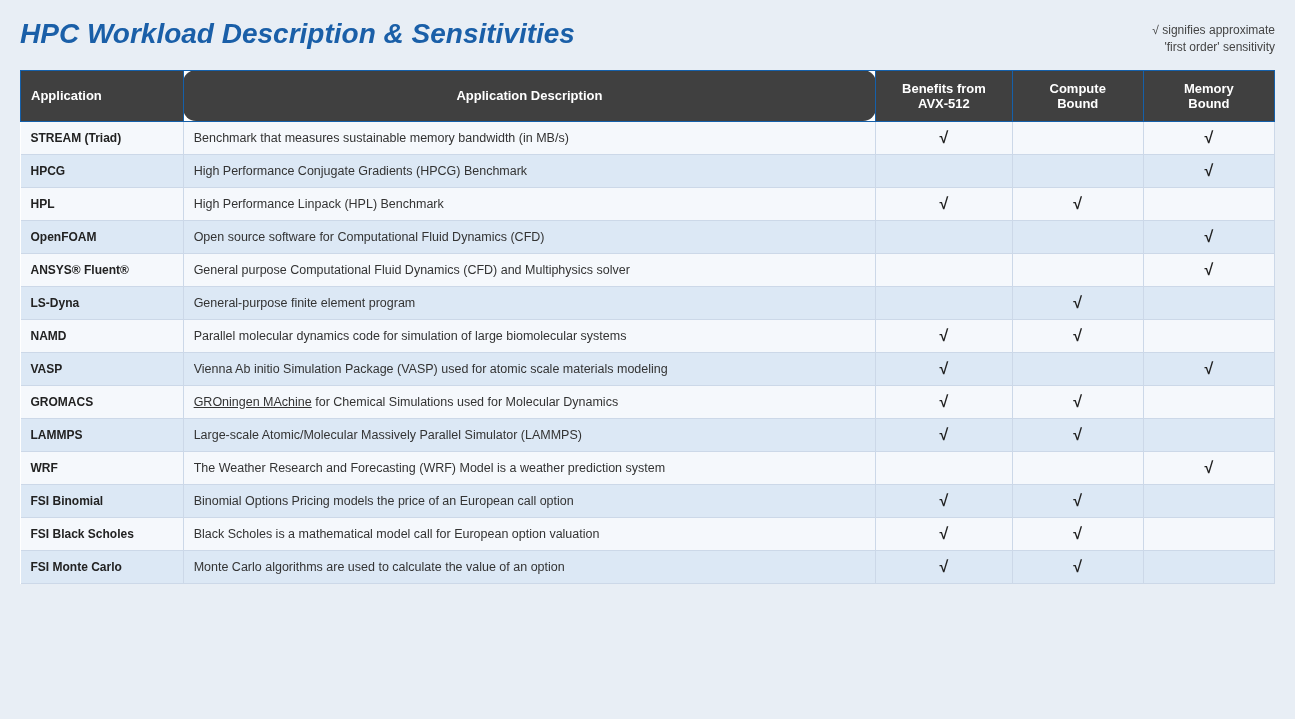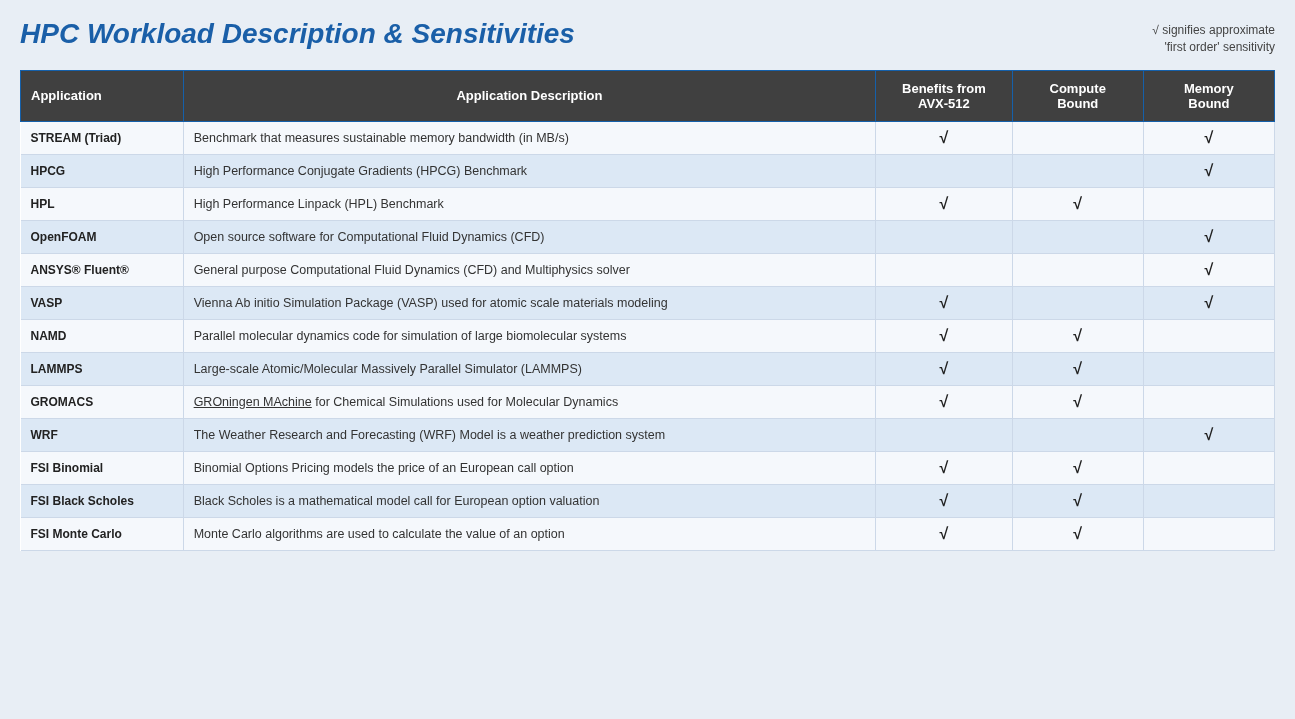--- a/index.html
+++ b/index.html
@@ -43,20 +43,21 @@
       text-align: center;
       border: 1px solid #1560aa;
     }
     thead tr th.col-app {
       text-align: left;
       width: 155px;
     }
     thead tr th.col-desc {
       text-align: center;
       width: 660px;
+      border-radius: 13px;
     }
     thead tr th.col-avx {
       width: 130px;
     }
     thead tr th.col-compute {
       width: 125px;
     }
     thead tr th.col-memory {
       width: 125px;
     }
@@ -153,43 +154,50 @@
         <td class="col-check">√</td>
       </tr>
       <tr>
         <td class="col-app">ANSYS® Fluent®</td>
         <td class="col-desc">General purpose Computational Fluid Dynamics (CFD) and Multiphysics solver</td>
         <td class="col-avx"></td>
         <td class="col-check"></td>
         <td class="col-check">√</td>
       </tr>
       <tr>
+        <td class="col-app">LS-Dyna</td>
+        <td class="col-desc">General-purpose finite element program</td>
+        <td class="col-avx"></td>
+        <td class="col-check">√</td>
+        <td class="col-check"></td>
+      </tr>
+      <tr>
+        <td class="col-app">NAMD</td>
+        <td class="col-desc">Parallel molecular dynamics code for simulation of large biomolecular systems</td>
+        <td class="col-avx">√</td>
+        <td class="col-check">√</td>
+        <td class="col-check"></td>
+      </tr>
+      <tr>
         <td class="col-app">VASP</td>
         <td class="col-desc">Vienna Ab initio Simulation Package (VASP) used for atomic scale materials modeling</td>
         <td class="col-avx">√</td>
         <td class="col-check"></td>
         <td class="col-check">√</td>
       </tr>
       <tr>
-        <td class="col-app">NAMD</td>
-        <td class="col-desc">Parallel molecular dynamics code for simulation of large biomolecular systems</td>
+        <td class="col-app">GROMACS</td>
+        <td class="col-desc"><span style="text-decoration:underline">GROningen MAchine</span> for Chemical Simulations used for Molecular Dynamics</td>
         <td class="col-avx">√</td>
         <td class="col-check">√</td>
         <td class="col-check"></td>
       </tr>
       <tr>
         <td class="col-app">LAMMPS</td>
         <td class="col-desc">Large-scale Atomic/Molecular Massively Parallel Simulator (LAMMPS)</td>
-        <td class="col-avx">√</td>
-        <td class="col-check">√</td>
-        <td class="col-check"></td>
-      </tr>
-      <tr>
-        <td class="col-app">GROMACS</td>
-        <td class="col-desc"><span style="text-decoration:underline">GROningen MAchine</span> for Chemical Simulations used for Molecular Dynamics</td>
         <td class="col-avx">√</td>
         <td class="col-check">√</td>
         <td class="col-check"></td>
       </tr>
       <tr>
         <td class="col-app">WRF</td>
         <td class="col-desc">The Weather Research and Forecasting (WRF) Model is a weather prediction system</td>
         <td class="col-avx"></td>
         <td class="col-check"></td>
         <td class="col-check">√</td>

